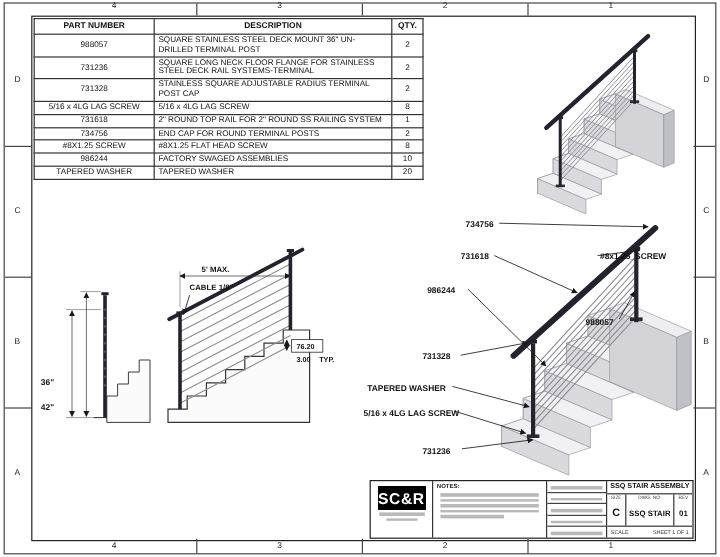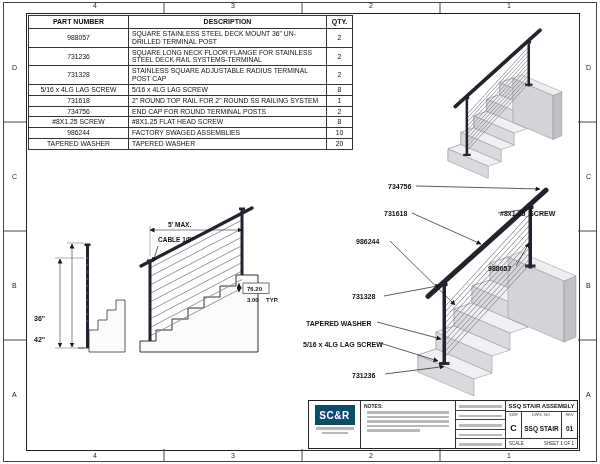--- a/index.html
+++ b/index.html
@@ -20,21 +20,21 @@
   svg{position:absolute;left:0;top:0;}
   svg text{font-family:"Liberation Sans",sans-serif;fill:#111;}
   .t7{font-size:7px;font-weight:600;}
   .t65{font-size:6.5px;font-weight:600;}
   .t6{font-size:6px;font-weight:600;}
   
   .titleblock{position:absolute;left:308px;top:400px;width:270px;height:49px;background:#fff;
               border:1.2px solid #222;display:flex;box-sizing:border-box;}
   .tb-cell{box-sizing:border-box;border-right:1px solid #333;overflow:hidden;}
   .tb-logo{width:52px;display:flex;flex-direction:column;align-items:center;padding-top:4px;}
-  .logo{width:40px;height:20px;background:#0c4a6e;color:#fff;font-weight:bold;font-size:10px;
+  .logo{width:40px;height:20px;background:#000000;color:#fff;font-weight:bold;font-size:13px;
         display:flex;align-items:center;justify-content:center;letter-spacing:.5px;}
   .bar{height:2.5px;background:#b9b9b9;margin:2px 3px 0 3px;}
   .tb-logo .bar{width:38px;}
   .tb-logo .bar.short{width:26px;}
   .tb-notes{width:95px;padding:2px 3px;}
   .notes-label{font-size:5px;font-weight:bold;color:#222;}
   .tb-grid{width:50px;display:flex;flex-direction:column;}
   .tb-grid .grow{flex:1;border-bottom:1px solid #444;display:flex;align-items:center;}
   .tb-grid .grow:last-child{border-bottom:none;}
   .tb-grid .bar{flex:1;}

